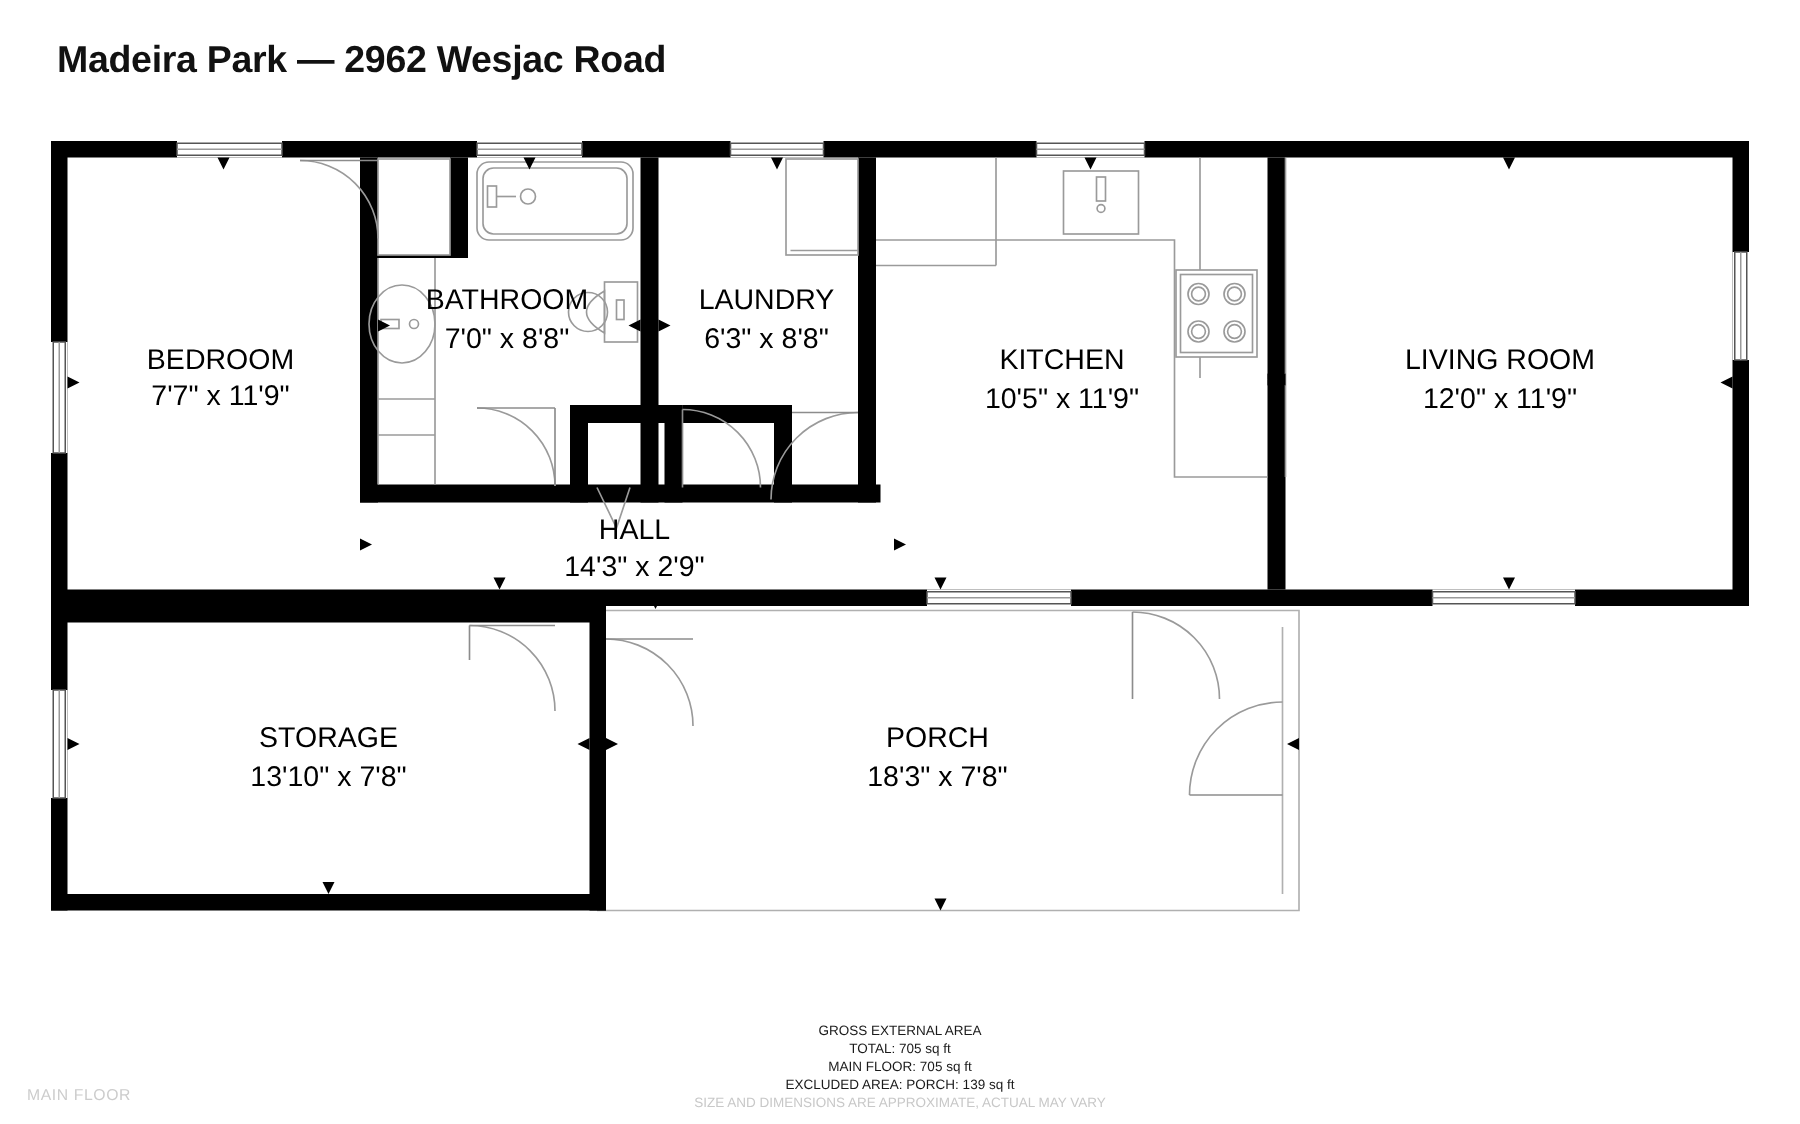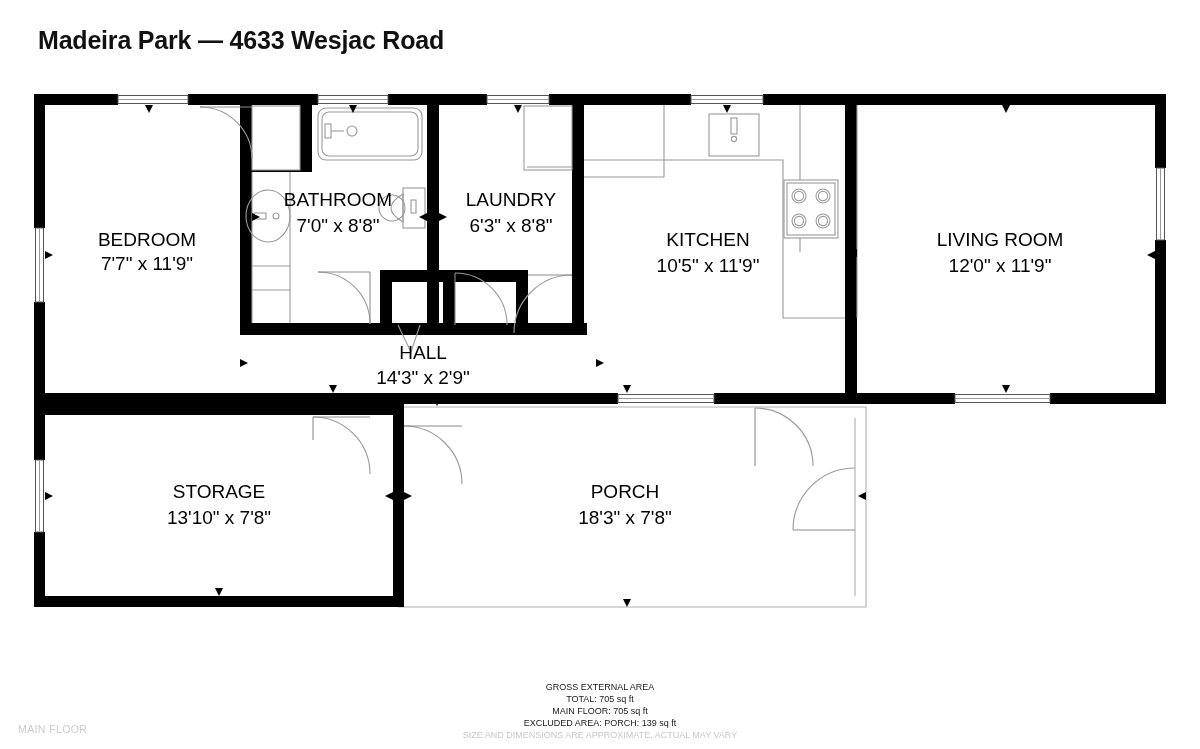--- a/index.html
+++ b/index.html
@@ -67,21 +67,21 @@
   .fixture-line { fill: none; stroke: #9a9a9a; stroke-width: 1.1; }
   .window-frame { fill: #ffffff; stroke: #555555; stroke-width: 1; }
   .swing { fill: none; stroke: #9a9a9a; stroke-width: 1.1; }
   .door-leaf { fill: none; stroke: #8c8c8c; stroke-width: 1.1; }
   .marker { fill: #000000; }
   .porch-outline { fill: none; stroke: #b0b0b0; stroke-width: 1.1; }
 </style>
 </head>
 <body>
 
-<div id="page-title">Madeira Park — 4633 Wesjac Road</div>
+<div id="page-title">Madeira Park — 2962 Wesjac Road</div>
 
 <svg id="floorplan-svg" viewBox="0 0 1200 749" xmlns="http://www.w3.org/2000/svg">
 
   <g>
     <path class="porch-outline" d="M 398 407 L 866 407 L 866 607 L 398 607"></path>
     <path class="porch-outline" d="M 855 418 L 855 596"></path>
   </g>
 
   <g>
 

